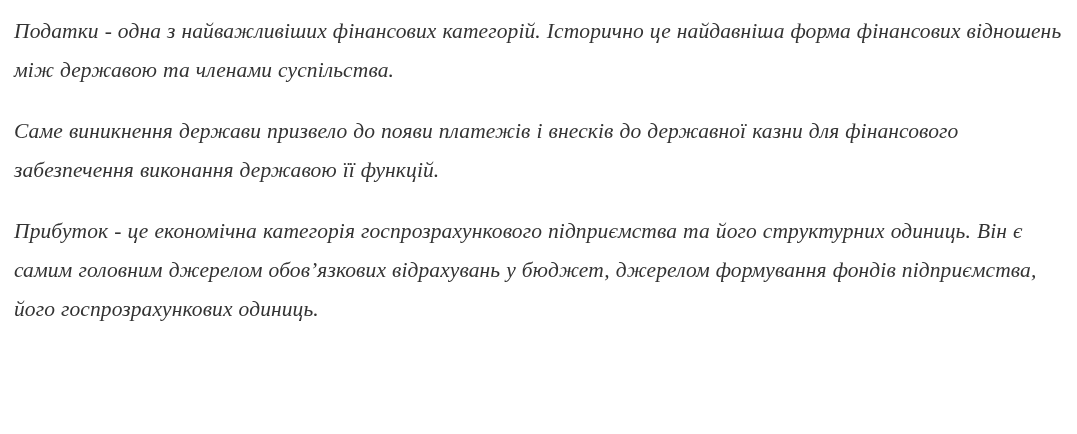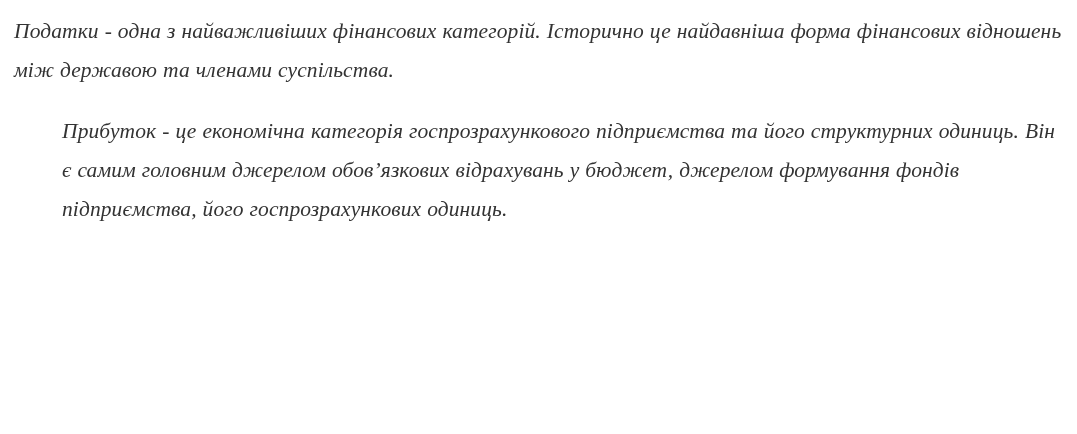--- a/index.html
+++ b/index.html
@@ -25,22 +25,22 @@
     font-size: 21.5px;
     line-height: 39px;
     letter-spacing: 0.1px;
     color: #333333;
     margin: 0 0 22px 0;
     text-align: left;
     word-spacing: 0.5px;
   }
   .para:last-child {
     margin-bottom: 0;
-    margin-left: 48px;
   }
 </style>
 </head>
 <body>
 
 <div class="document">
   <p class="para">Податки - одна з найважливіших фінансових категорій. Історично це найдавніша форма фінансових відношень між державою та членами суспільства.</p>
+  <p class="para">Саме виникнення держави призвело до появи платежів і внесків до державної казни для фінансового забезпечення виконання державою її функцій.</p>
   <p class="para">Прибуток - це економічна категорія госпрозрахункового підприємства та його структурних одиниць. Він є самим головним джерелом обов’язкових відрахувань у бюджет, джерелом формування фондів підприємства, його госпрозрахункових одиниць.</p>
 </div>
 
 </body></html>

